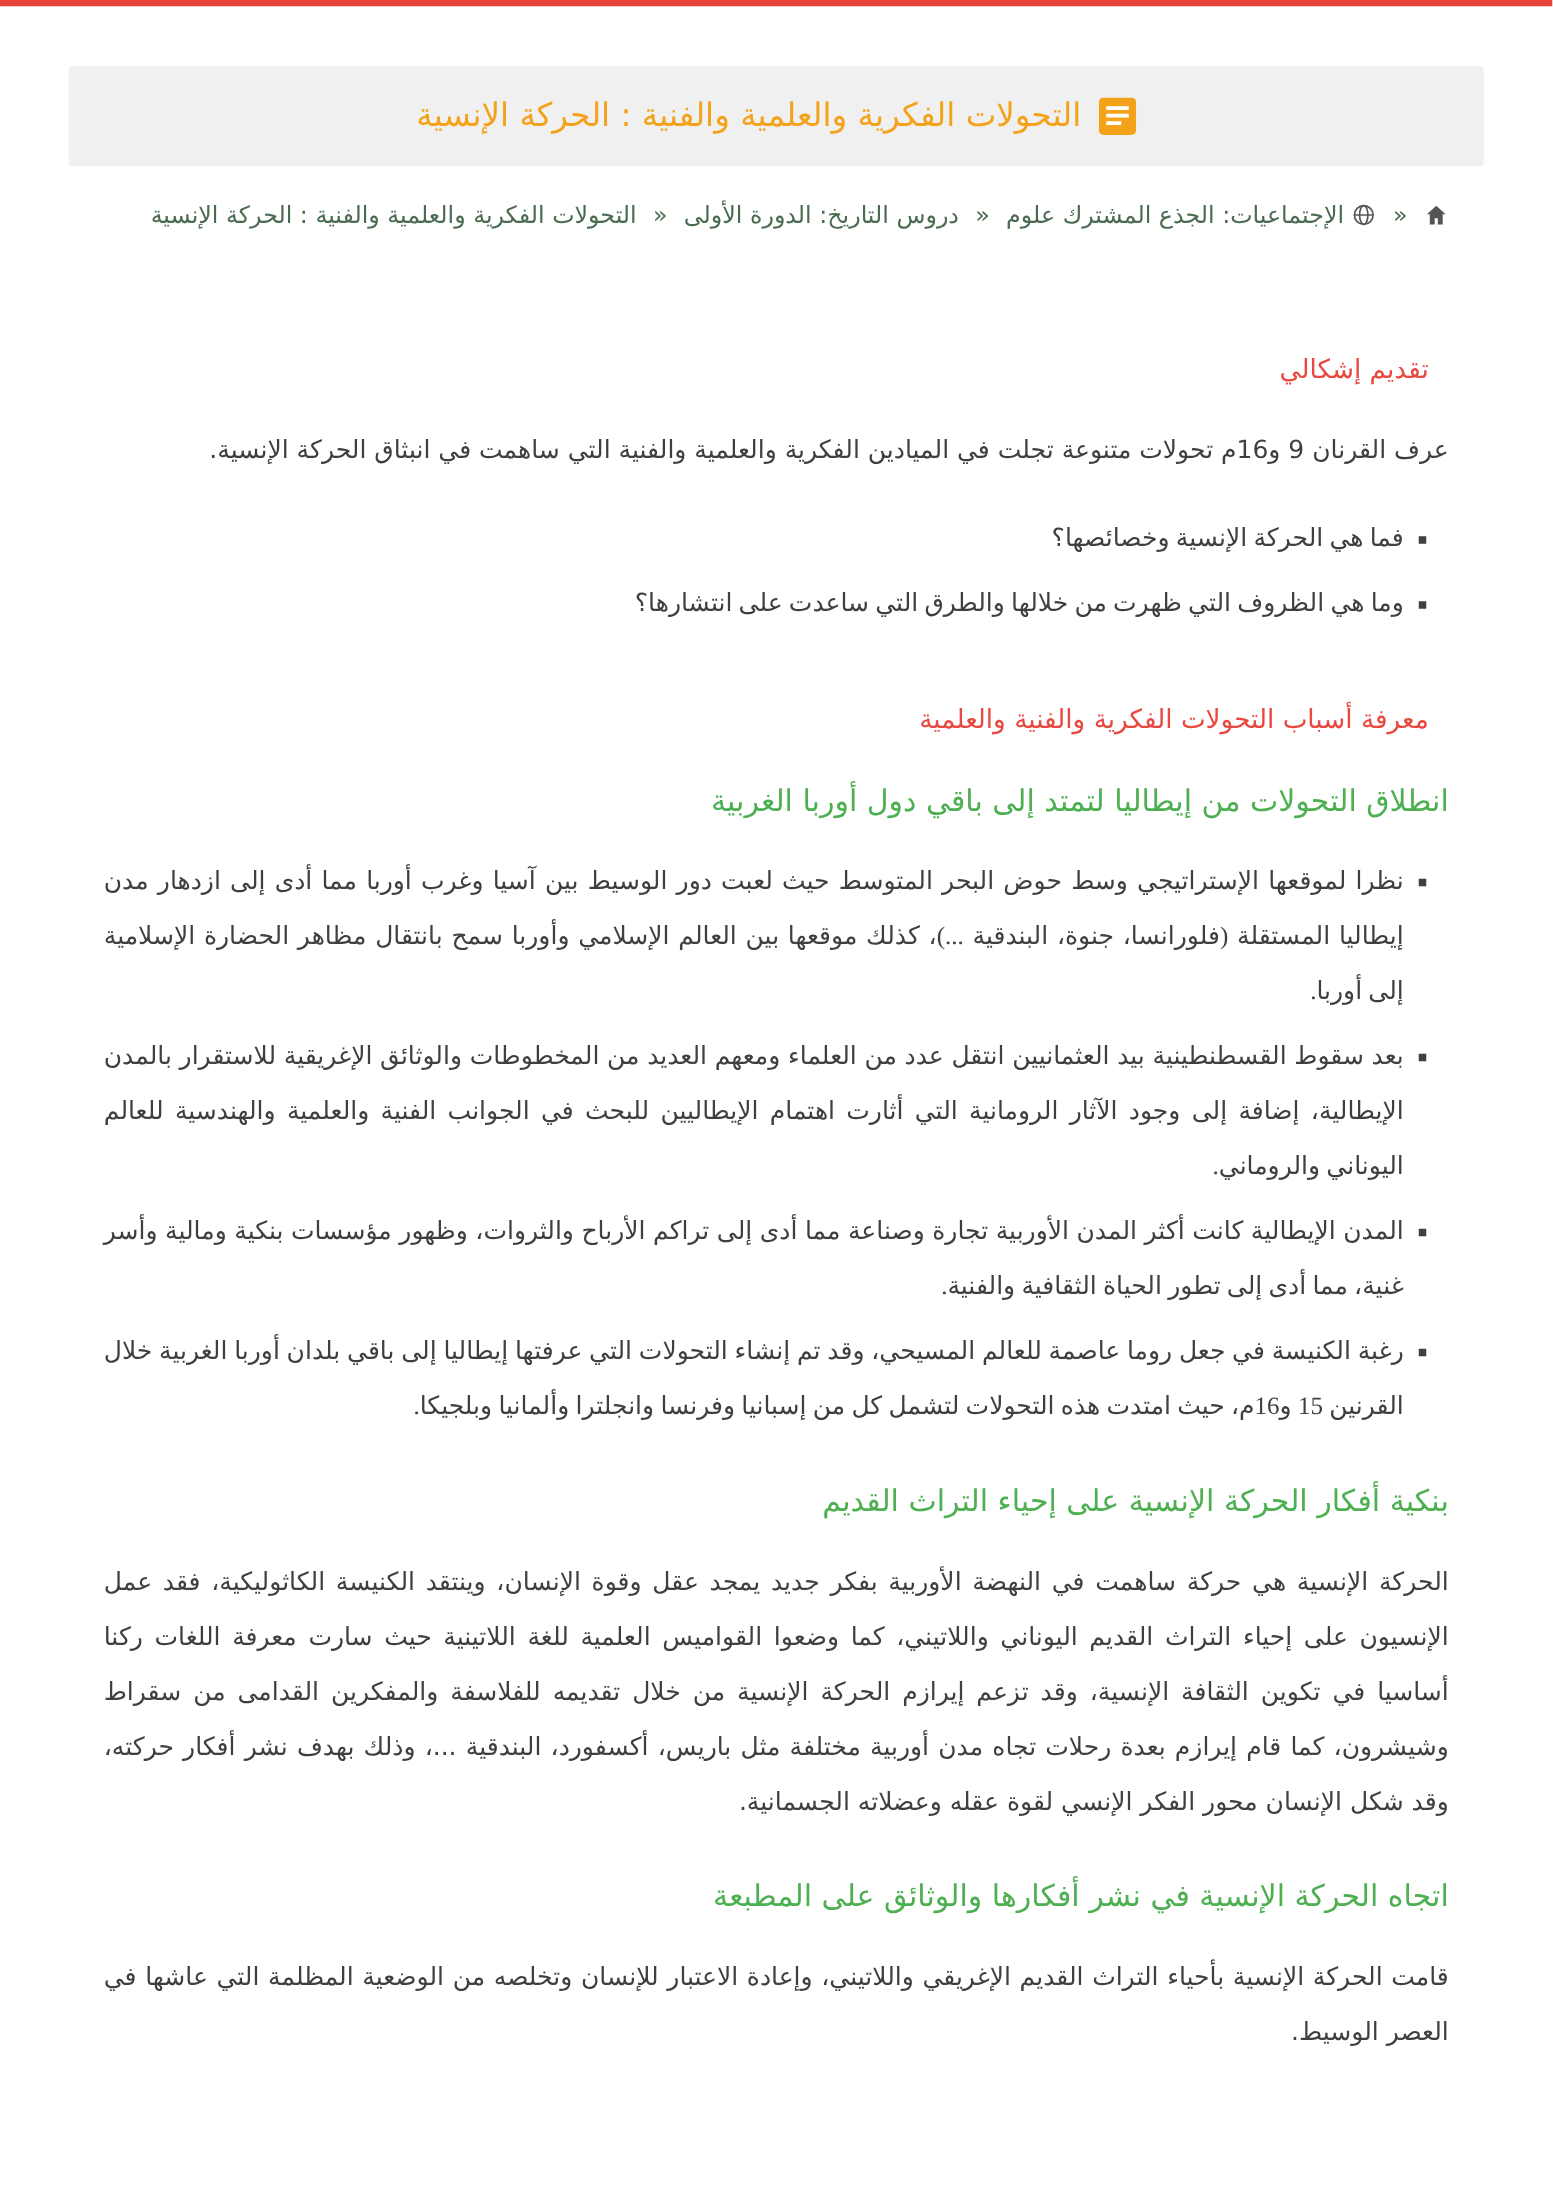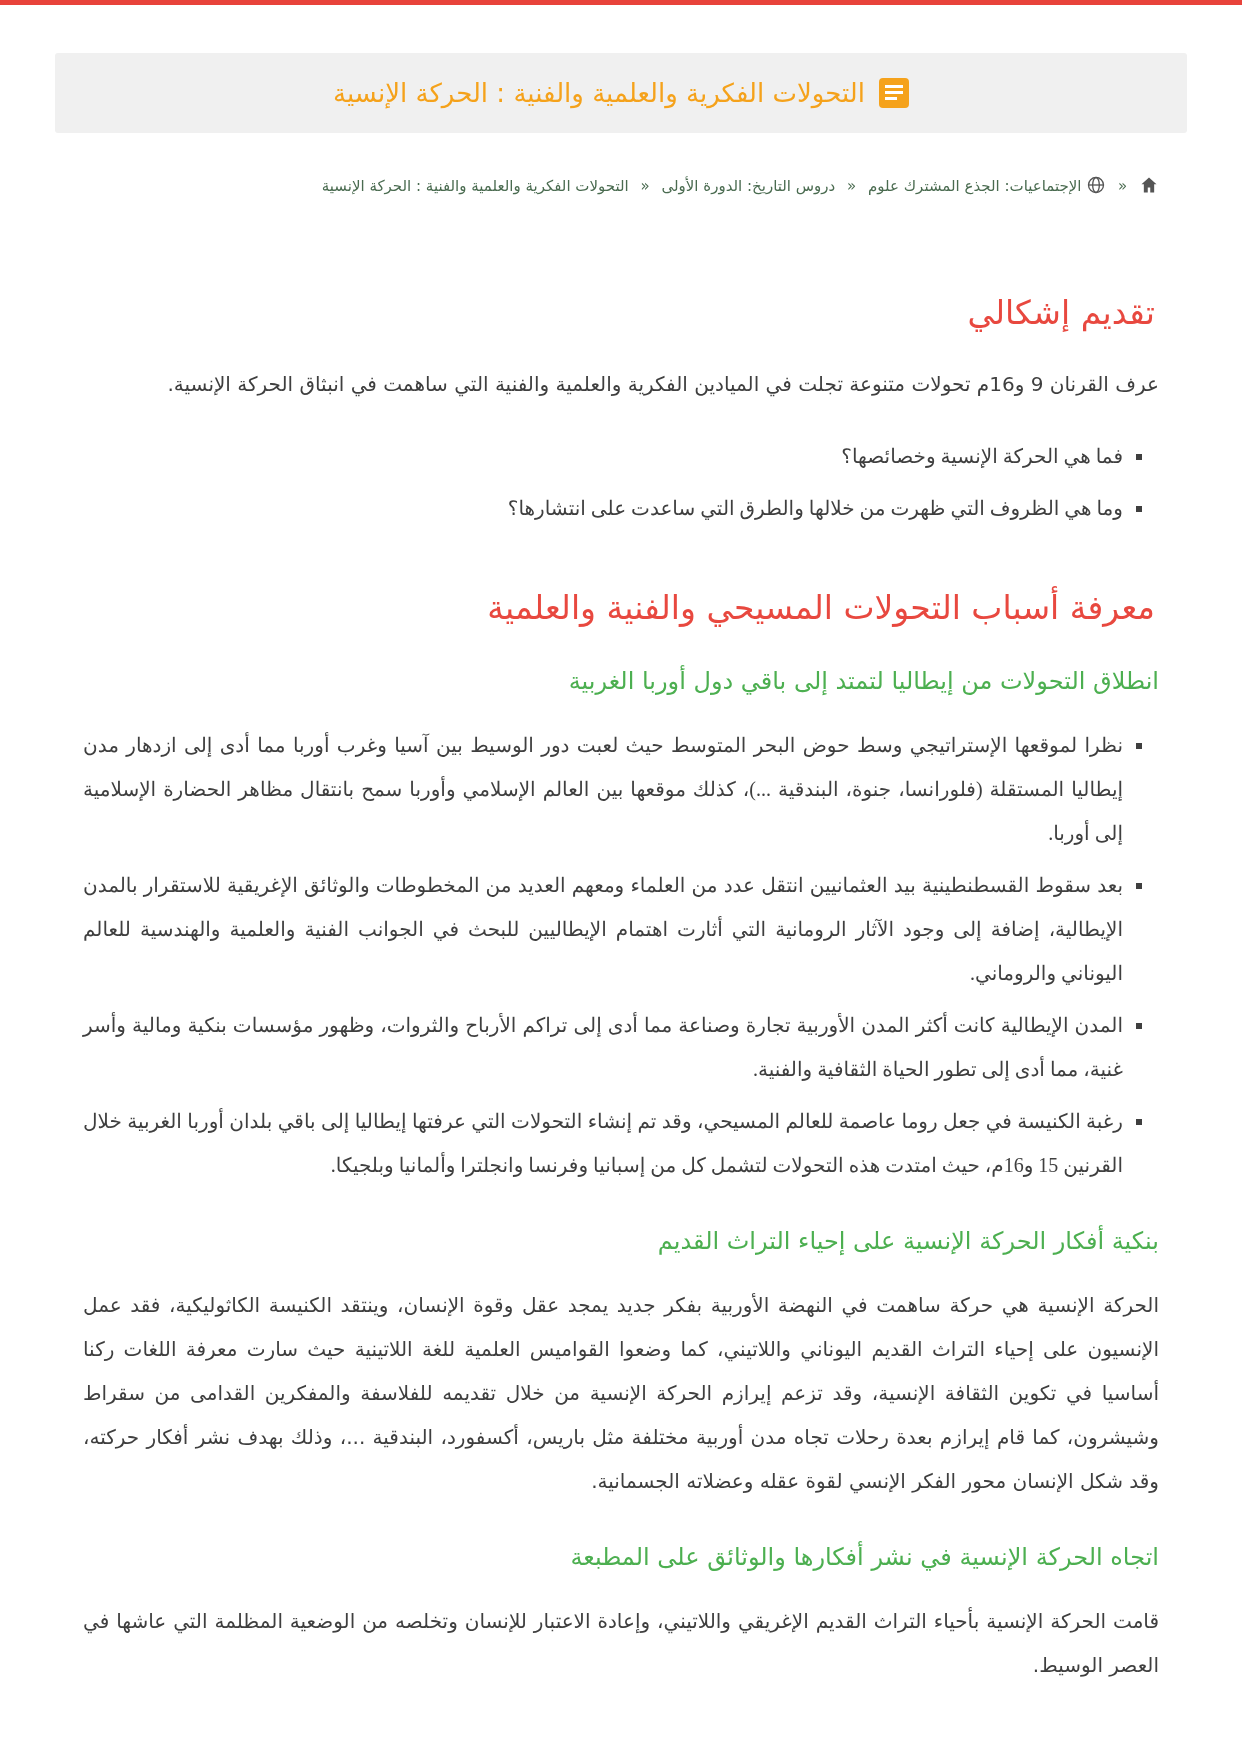--- a/index.html
+++ b/index.html
@@ -37,37 +37,37 @@
     font-size:26px;
     font-weight:normal;
     color:var(--orange);
     line-height:1.4;
   }
   .article-icon{width:30px;height:30px;flex:0 0 auto;display:block;}
   .article-icon .bg{fill:var(--orange);}
   .article-icon .ln{fill:#ffffff;}
 
   .breadcrumb{
-    margin:38px 28px 0;
-    font-size:15px;
+    margin:20px 28px 0;
+    font-size:19px;
     color:var(--muted);
     line-height:2.0;
   }
   .breadcrumb a{color:var(--muted);text-decoration:none;cursor:pointer;}
   .crumb-sep{margin:0 7px;color:var(--muted);}
   .bc-icon{width:20px;height:20px;vertical-align:-4px;}
   .bc-icon .stroke{stroke:#555;fill:none;stroke-width:1.6;}
   .bc-icon .fill{fill:#555;}
 
   .content{padding:0 28px;}
   h2.red{
     color:var(--red);
-    font-size:33px;
+    font-size:21px;
     font-weight:normal;
-    margin:58px 4px 30px;
+    margin:58px 16px 30px;
   }
   h2.red.first{margin-top:92px;}
   h3.green{
     color:var(--green);
     font-size:24px;
     font-weight:normal;
     margin:40px 0 28px;
   }
   .content p{
     font-size:20px;
@@ -128,21 +128,21 @@
 
   <main class="content">
 
     <h2 class="red first">تقديم إشكالي</h2>
     <p>عرف القرنان 9 و16م تحولات متنوعة تجلت في الميادين الفكرية والعلمية والفنية التي ساهمت في انبثاق الحركة الإنسية.</p>
     <ul>
       <li>فما هي الحركة الإنسية وخصائصها؟</li>
       <li>وما هي الظروف التي ظهرت من خلالها والطرق التي ساعدت على انتشارها؟</li>
     </ul>
 
-    <h2 class="red">معرفة أسباب التحولات المسيحي والفنية والعلمية</h2>
+    <h2 class="red">معرفة أسباب التحولات الفكرية والفنية والعلمية</h2>
 
     <h3 class="green">انطلاق التحولات من إيطاليا لتمتد إلى باقي دول أوربا الغربية</h3>
     <ul>
       <li>نظرا لموقعها الإستراتيجي وسط حوض البحر المتوسط حيث لعبت دور الوسيط بين آسيا وغرب أوربا مما أدى إلى ازدهار مدن إيطاليا المستقلة (فلورانسا، جنوة، البندقية ...)، كذلك موقعها بين العالم الإسلامي وأوربا سمح بانتقال مظاهر الحضارة الإسلامية إلى أوربا.</li>
       <li>بعد سقوط القسطنطينية بيد العثمانيين انتقل عدد من العلماء ومعهم العديد من المخطوطات والوثائق الإغريقية للاستقرار بالمدن الإيطالية، إضافة إلى وجود الآثار الرومانية التي أثارت اهتمام الإيطاليين للبحث في الجوانب الفنية والعلمية والهندسية للعالم اليوناني والروماني.</li>
       <li>المدن الإيطالية كانت أكثر المدن الأوربية تجارة وصناعة مما أدى إلى تراكم الأرباح والثروات، وظهور مؤسسات بنكية ومالية وأسر غنية، مما أدى إلى تطور الحياة الثقافية والفنية.</li>
       <li>رغبة الكنيسة في جعل روما عاصمة للعالم المسيحي، وقد تم إنشاء التحولات التي عرفتها إيطاليا إلى باقي بلدان أوربا الغربية خلال القرنين 15 و16م، حيث امتدت هذه التحولات لتشمل كل من إسبانيا وفرنسا وانجلترا وألمانيا وبلجيكا.</li>
     </ul>
 
     <h3 class="green">بنكية أفكار الحركة الإنسية على إحياء التراث القديم</h3>

